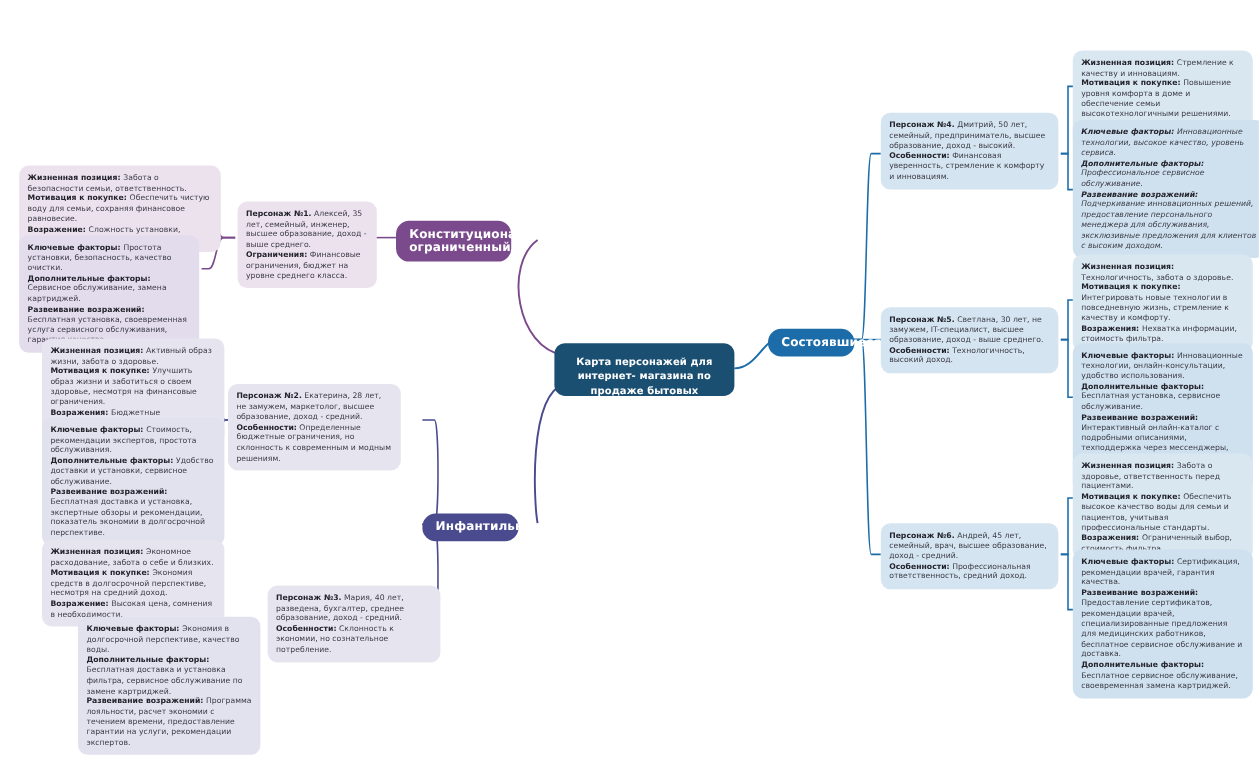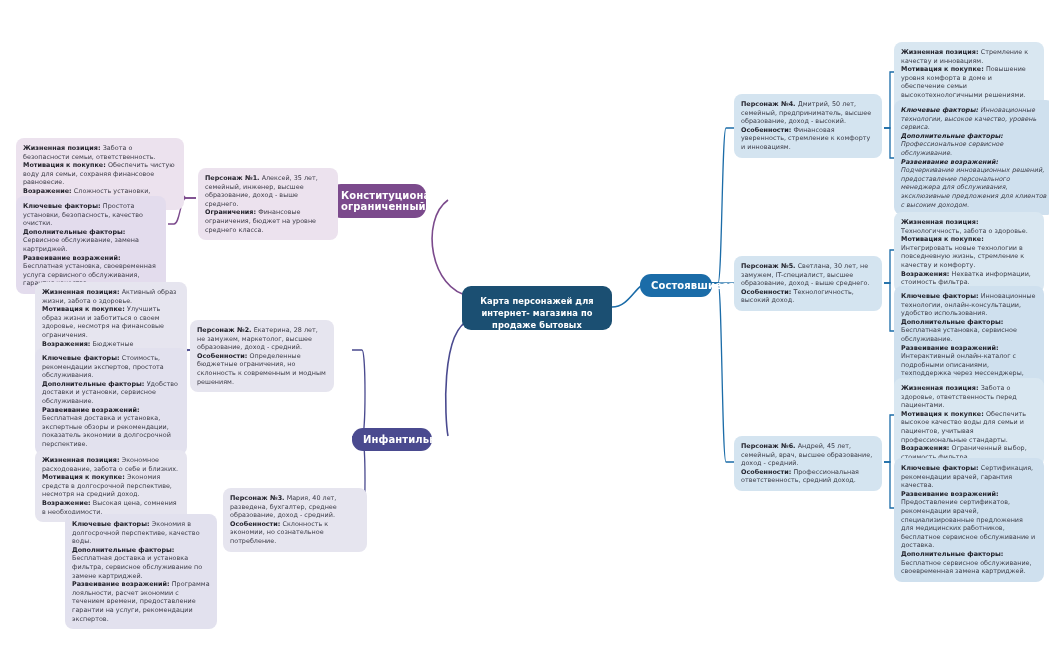--- a/index.html
+++ b/index.html
@@ -122,21 +122,21 @@
   </div>
 
   <div class="node branch indigo" style="left:352px;top:428px;width:80px;">
     <span class="ln">Инфантильные</span>
   </div>
 
   <div class="node branch blue" style="left:640px;top:274px;width:72px;">
     <span class="ln">Состоявшиеся</span>
   </div>
 
-  <div class="node card c-persona-purple" style="left:198px;top:168px;width:140px;">
+  <div class="node card c-persona-purple" style="left:198px;top:168px;width:116px;">
     <span><b>Персонаж №1.</b>
     <span>Алексей, 35 лет, семейный, инженер, высшее образование, доход - выше среднего.</span></span>
     <span class="ln"><b>Ограничения:</b>
     <span>Финансовые ограничения, бюджет на уровне среднего класса.</span></span>
   </div>
 
   <div class="node card c-persona-indigo" style="left:190px;top:320px;width:144px;">
     <span><b>Персонаж №2.</b>
     <span>Екатерина, 28 лет, не замужем, маркетолог, высшее образование, доход - средний.</span></span>
     <span class="ln"><b>Особенности:</b>

